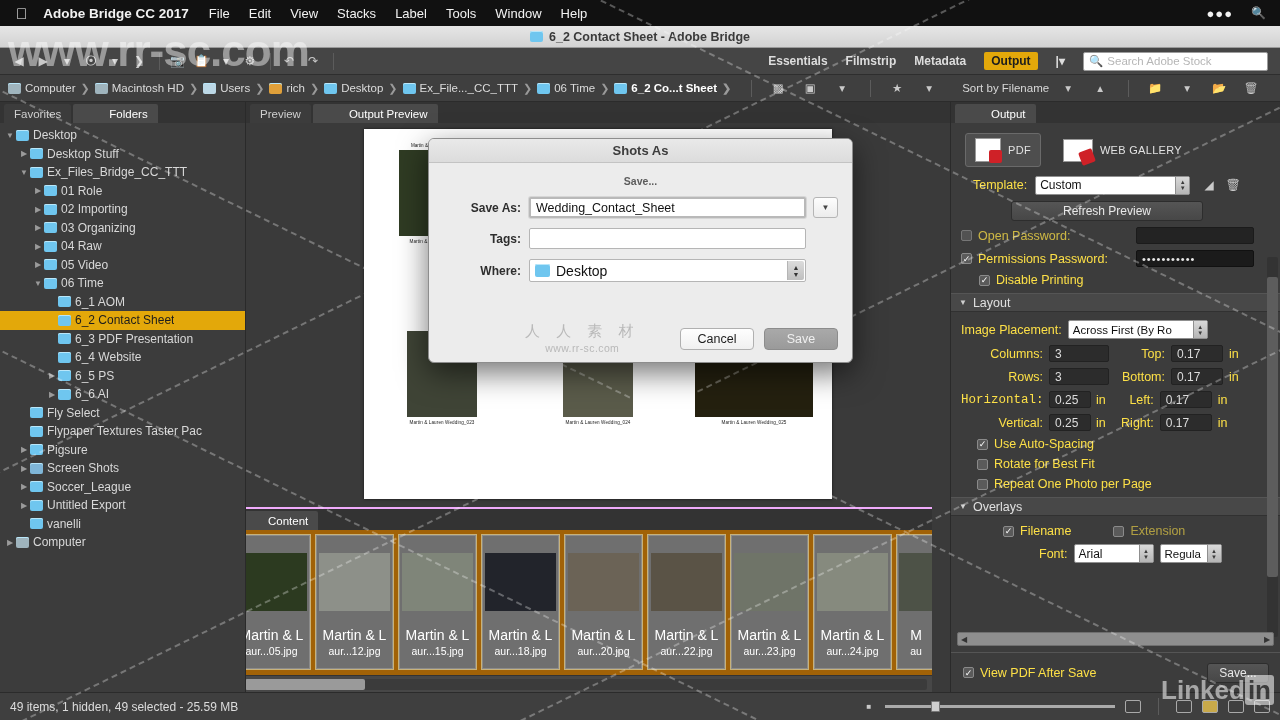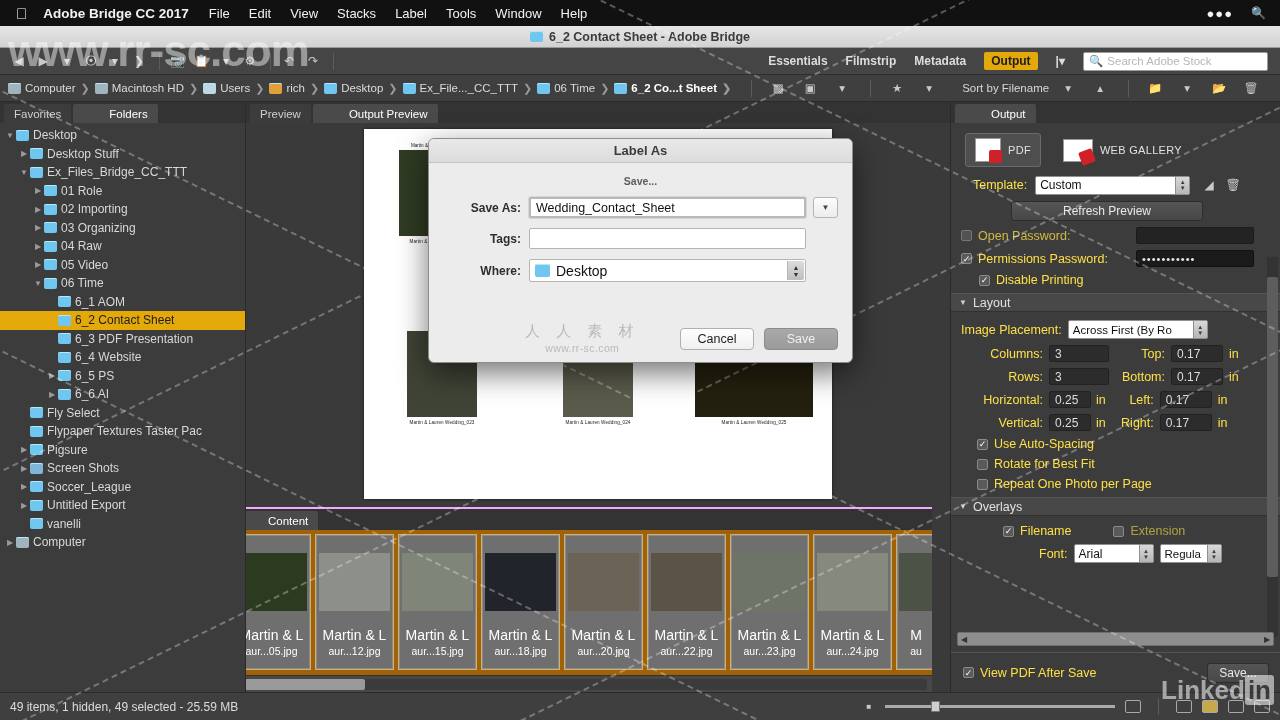--- a/index.html
+++ b/index.html
@@ -649,21 +649,21 @@
 
   <div class="row">
     <span class="lab" style="width:82px;text-align:right;">Rows:</span>
     <span class="numfield" style="width:60px;margin-left:6px;">3</span>
     <span class="lab" style="width:46px;text-align:right;margin-left:10px;">Bottom:</span>
     <span class="numfield" style="width:52px;margin-left:6px;">0.17</span>
     <span class="lab" style="margin-left:6px;">in</span>
   </div>
 
   <div class="row">
-    <span class="lab" style="width:82px;text-align:right;">Horizontal:</span>
+    <span class="lab" style="width:82px;text-align:right;font-family:Liberation Mono, monospace;">Horizontal:</span>
     <span class="numfield" style="width:42px;margin-left:6px;">0.25</span>
     <span class="lab" style="margin-left:5px;">in</span>
     <span class="lab" style="width:38px;text-align:right;margin-left:10px;">Left:</span>
     <span class="numfield" style="width:52px;margin-left:6px;">0.17</span>
     <span class="lab" style="margin-left:6px;">in</span>
   </div>
 
   <div class="row">
     <span class="lab" style="width:82px;text-align:right;">Vertical:</span>
     <span class="numfield" style="width:42px;margin-left:6px;">0.25</span>
@@ -736,21 +736,21 @@
     <span class="viewicon"></span>
     <span class="tbsep"></span>
     <span class="viewicon"></span>
     <span class="viewicon" style="background:#c8a94a;"></span>
     <span class="viewicon"></span>
     <span class="viewicon"></span>
   </span>
 </div>
 
 <div id="dialog">
-  <div class="dtitle">Label As</div>
+  <div class="dtitle">Shots As</div>
   <div class="dsub">Save...</div>
 
   <div class="drow">
     <span class="dlab">Save As:</span>
     <span class="dfield focus">Wedding_Contact_Sheet</span>
     <span class="dchev">▼</span>
   </div>
 
   <div class="drow" style="padding-right:46px;border-radius:6px;">
     <span class="dlab">Tags:</span>

